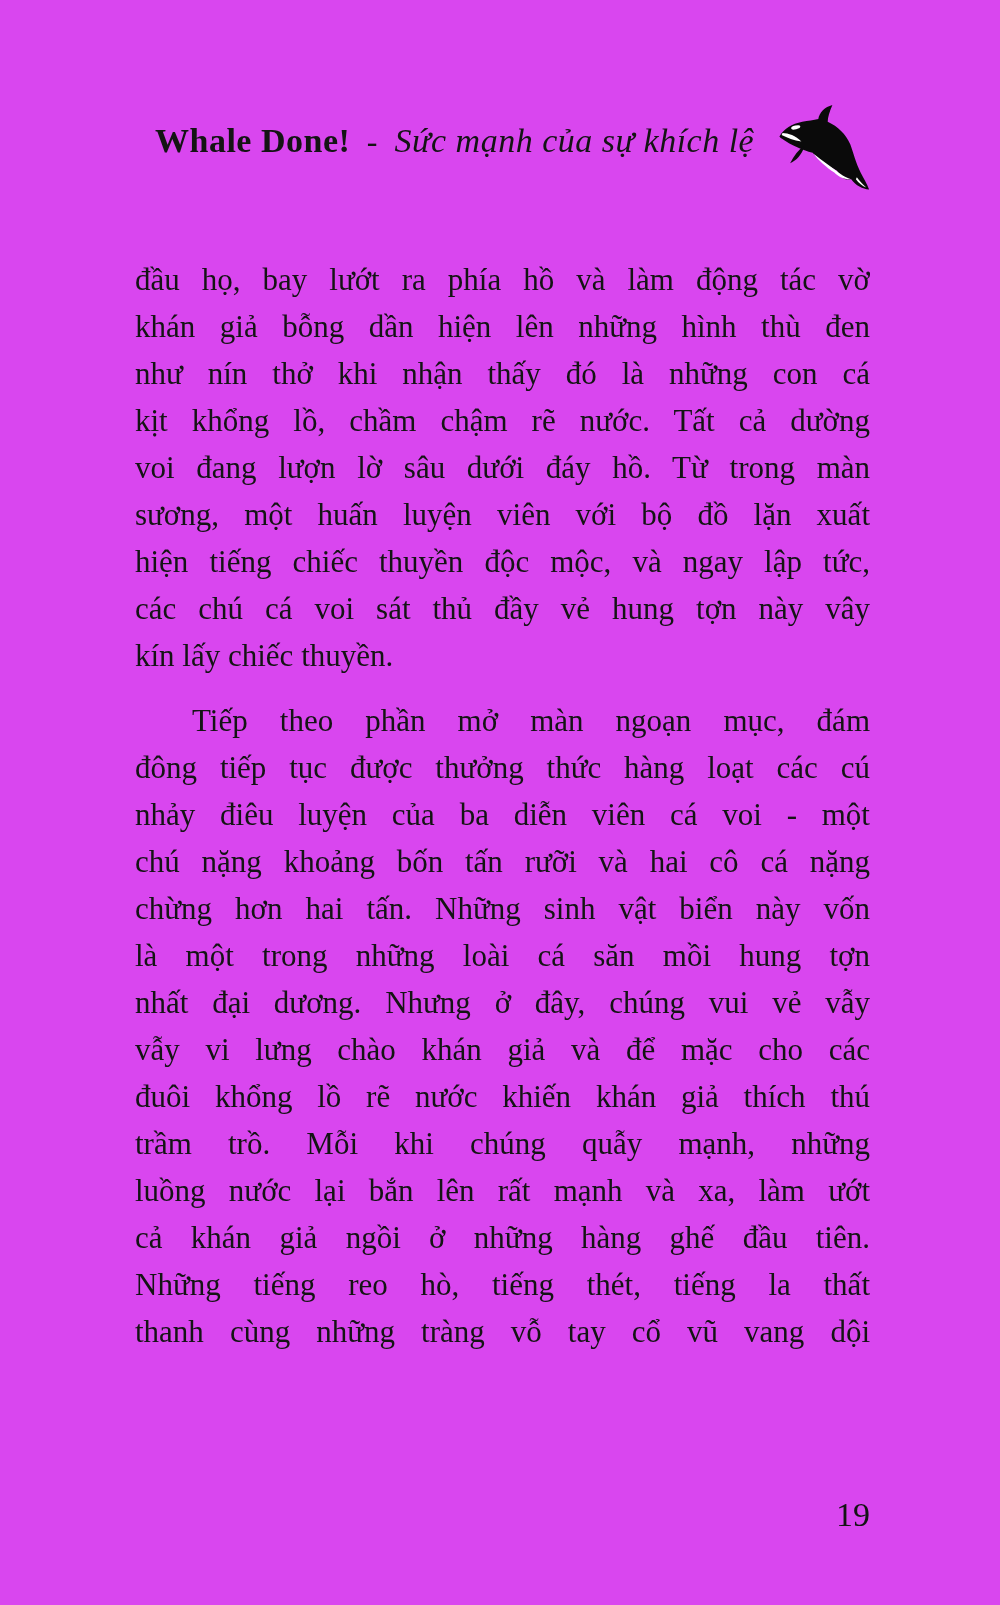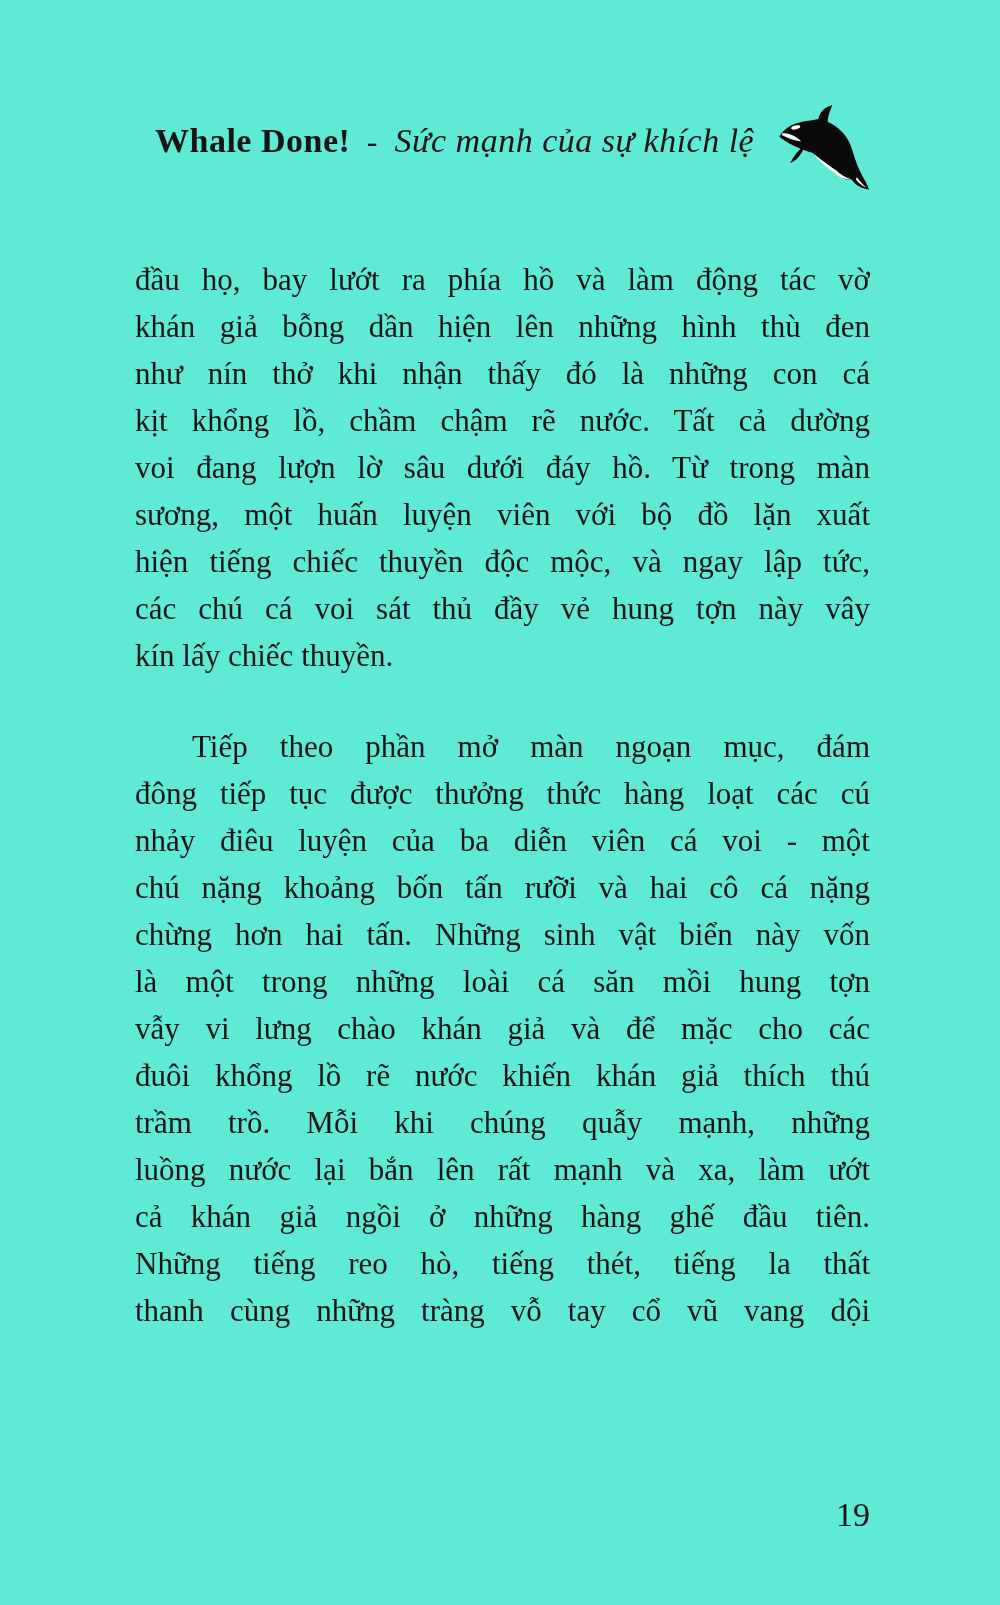--- a/index.html
+++ b/index.html
@@ -4,21 +4,21 @@
 <style>
   html, body {
     margin: 0;
     padding: 0;
     background: #ffffff;
   }
   .page {
     position: relative;
     width: 1000px;
     height: 1605px;
-    background: #5eead4;
+    background: #d946ef;
     color: #141414;
     font-family: "Liberation Serif", "DejaVu Serif", serif;
     overflow: hidden;
   }
 
   
   .header-text {
     position: absolute;
     left: 155px;
     top: 122px;
@@ -50,21 +50,21 @@
   
   .body-text {
     position: absolute;
     left: 135px;
     top: 256px;
     width: 735px;
     font-size: 31px;
     line-height: 47px;
   }
   .paragraph { margin: 0; }
-  .paragraph + .paragraph { margin-top: 44px; }
+  .paragraph + .paragraph { margin-top: 18px; }
   .line {
     text-align: justify;
     text-align-last: justify;
     overflow: hidden;
     height: 47px;
   }
   .line.loose { text-align-last: left; }
   .paragraph.indent .line:first-child { text-indent: 57px; }
 
   
@@ -130,20 +130,21 @@
         <div class="line">các chú cá voi sát thủ đầy vẻ hung tợn này vây</div>
         <div class="line loose">kín lấy chiếc thuyền.</div>
       </div>
       <div class="paragraph indent">
         <div class="line">Tiếp theo phần mở màn ngoạn mục, đám</div>
         <div class="line">đông tiếp tục được thưởng thức hàng loạt các cú</div>
         <div class="line">nhảy điêu luyện của ba diễn viên cá voi - một</div>
         <div class="line">chú nặng khoảng bốn tấn rưỡi và hai cô cá nặng</div>
         <div class="line">chừng hơn hai tấn. Những sinh vật biển này vốn</div>
         <div class="line">là một trong những loài cá săn mồi hung tợn</div>
+        <div class="line">nhất đại dương. Nhưng ở đây, chúng vui vẻ vẫy</div>
         <div class="line">vẫy vi lưng chào khán giả và để mặc cho các</div>
         <div class="line">đuôi khổng lồ rẽ nước khiến khán giả thích thú</div>
         <div class="line">trầm trồ. Mỗi khi chúng quẫy mạnh, những</div>
         <div class="line">luồng nước lại bắn lên rất mạnh và xa, làm ướt</div>
         <div class="line">cả khán giả ngồi ở những hàng ghế đầu tiên.</div>
         <div class="line">Những tiếng reo hò, tiếng thét, tiếng la thất</div>
         <div class="line">thanh cùng những tràng vỗ tay cổ vũ vang dội</div>
       </div>
     </main>
 

